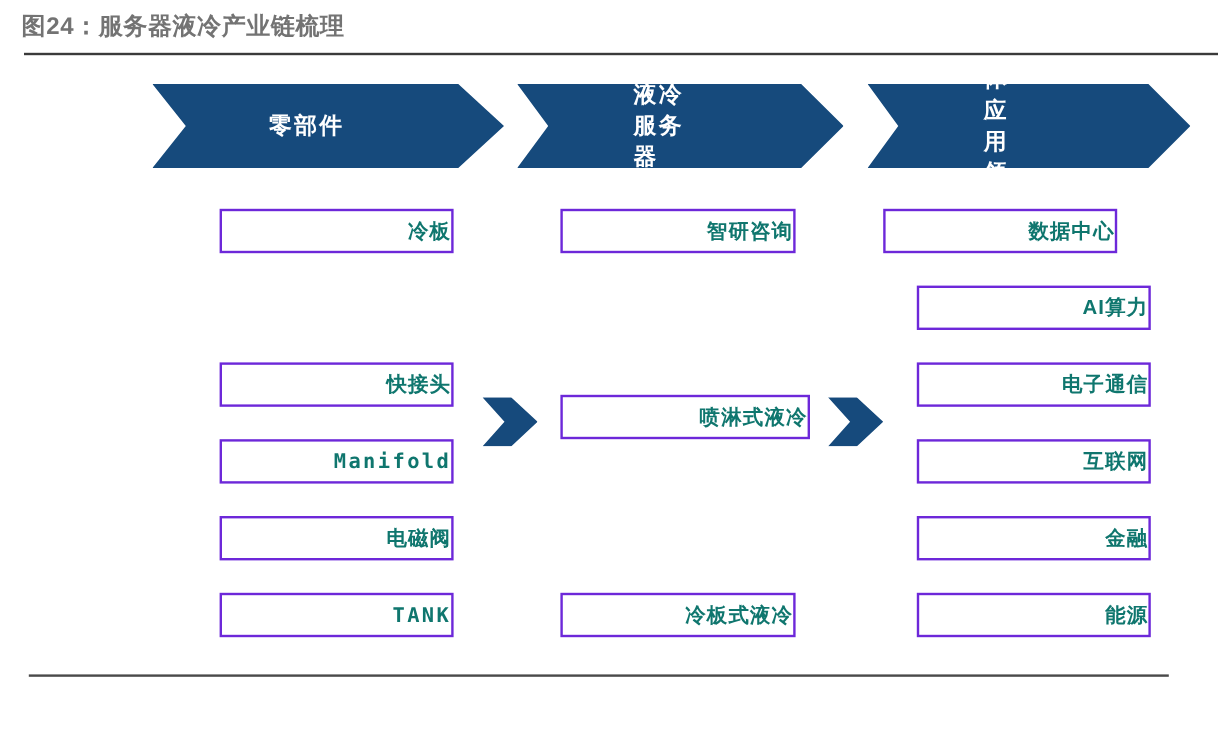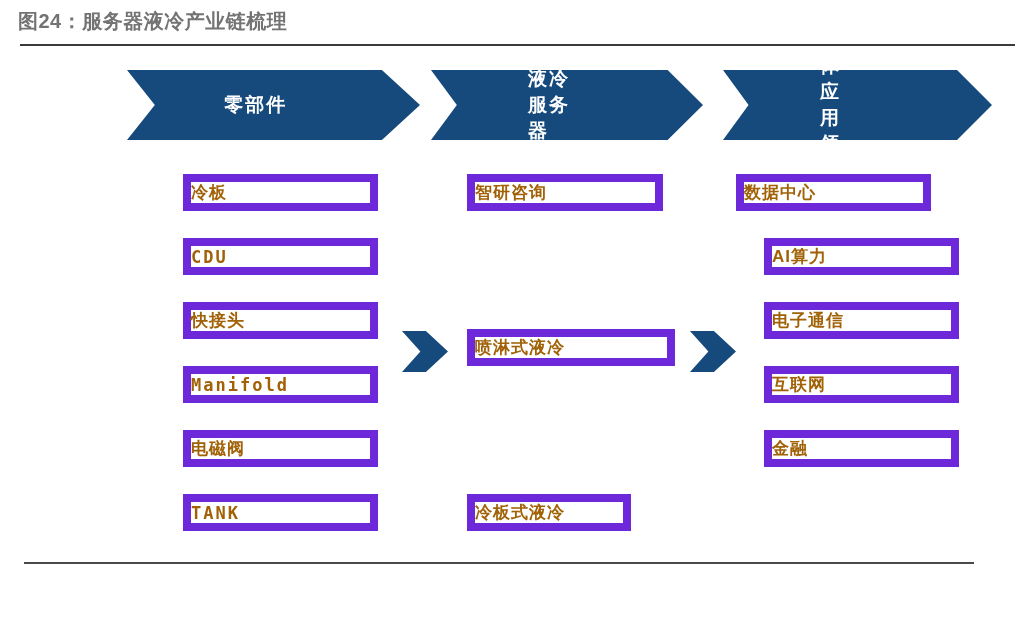--- a/index.html
+++ b/index.html
@@ -46,28 +46,28 @@
     color: #ffffff;
     font-size: 19px;
     font-weight: bold;
     letter-spacing: 2px;
   }
   .node-box {
     position: absolute;
     width: 195px;
     height: 37px;
     background: #ffffff;
-    border: 8px solid #6d28d9;
+    border: 2px solid #6d28d9;
     box-sizing: border-box;
     display: flex;
     align-items: center;
-    justify-content: flex-start;
+    justify-content: flex-end;
     font-size: 17px;
     font-weight: 600;
-    color: #a16207;
+    color: #0f766e;
     letter-spacing: 1px;
   }
   .mono { font-family: "DejaVu Sans Mono", "Liberation Mono", monospace; letter-spacing: 2px; }
   .flow-arrow {
     position: absolute;
     width: 46px;
     height: 41px;
     background: #164a7c;
     clip-path: polygon(0% 0%, 52% 0%, 100% 50%, 52% 100%, 0% 100%, 40% 50%);
   }
@@ -94,23 +94,20 @@
   <div class="banner" style="left:431px; width:272px;">
     <span>液冷服务器</span>
   </div>
   <div class="banner" style="left:723px; width:269px;">
     <span>具体应用领域</span>
   </div>
 
   <div class="node-box" style="left:183px; top:174px;">
     <span>冷板</span>
   </div>
-  <div class="node-box" style="left:183px; top:238px;">
-    <span class="mono">CDU</span>
-  </div>
   <div class="node-box" style="left:183px; top:302px;">
     <span>快接头</span>
   </div>
   <div class="node-box" style="left:183px; top:366px;">
     <span class="mono">Manifold</span>
   </div>
   <div class="node-box" style="left:183px; top:494px;">
     <span class="mono">TANK</span>
   </div>
   <div class="node-box" style="left:183px; top:430px;">
@@ -118,37 +115,40 @@
   </div>
 
   <div class="flow-arrow" style="left:402px; top:331px;"></div>
 
   <div class="node-box" style="left:467px; top:174px; width:196px;">
     <span>智研咨询</span>
   </div>
   <div class="node-box" style="left:467px; top:329px; width:208px;">
     <span>喷淋式液冷</span>
   </div>
-  <div class="node-box" style="left:467px; top:494px; width:164px;">
+  <div class="node-box" style="left:467px; top:494px; width:196px;">
     <span>冷板式液冷</span>
   </div>
 
   <div class="flow-arrow" style="left:690px; top:331px;"></div>
 
   <div class="node-box" style="left:736px; top:174px;">
     <span>数据中心</span>
   </div>
   <div class="node-box" style="left:764px; top:238px;">
     <span>AI算力</span>
   </div>
   <div class="node-box" style="left:764px; top:302px;">
     <span>电子通信</span>
   </div>
   <div class="node-box" style="left:764px; top:366px;">
     <span>互联网</span>
   </div>
   <div class="node-box" style="left:764px; top:430px;">
     <span>金融</span>
   </div>
+  <div class="node-box" style="left:764px; top:494px;">
+    <span>能源</span>
+  </div>
 
   <div class="rule rule-bottom"></div>
 
 </div>
 
 </body></html>

